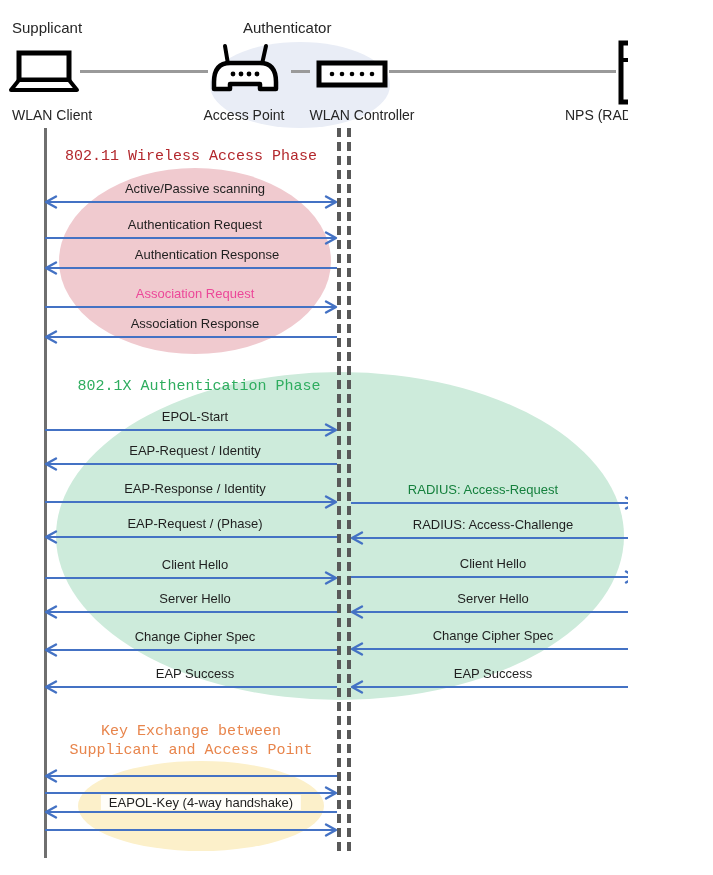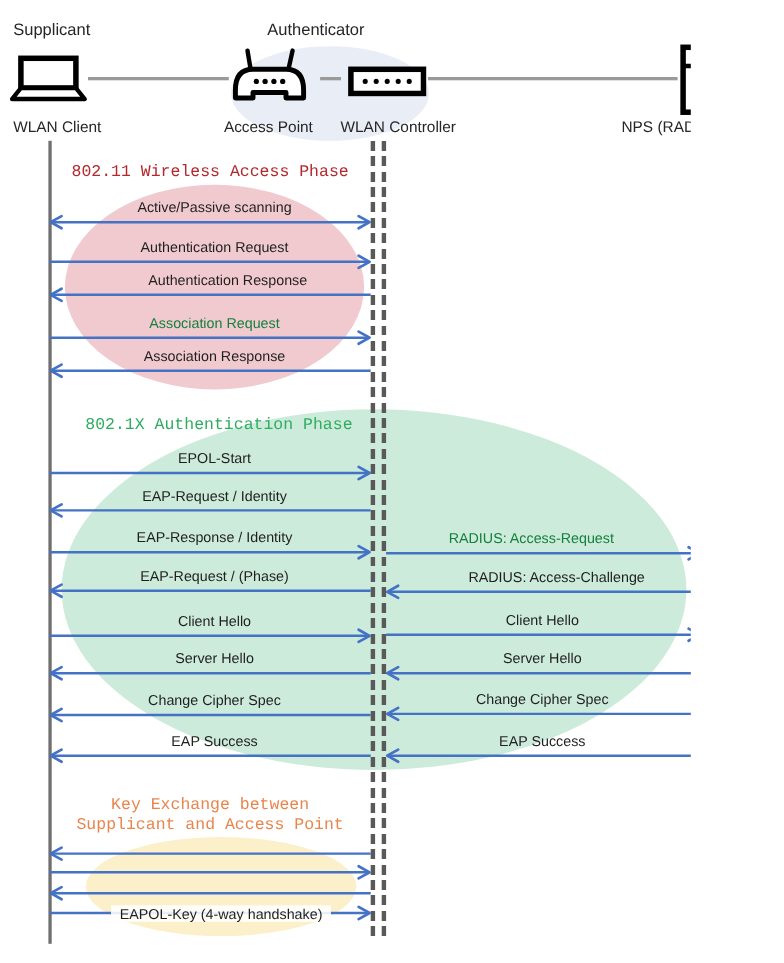--- a/index.html
+++ b/index.html
@@ -174,35 +174,35 @@
       <g>
         <line x1="45" x2="335" y1="830" y2="830" stroke="#4472C4" stroke-width="2.2"></line>
         <path d="M 326 824.5 L 336 830 L 326 835.5" fill="none" stroke="#4472C4" stroke-width="2.4" stroke-linecap="round" stroke-linejoin="round"></path>
       </g>
     </svg>
 
   <div id="labels">
       <div class="msg" style="left: 195px; top: 181px; color: rgb(31, 31, 31);">Active/Passive scanning</div>
       <div class="msg" style="left: 195px; top: 217px; color: rgb(31, 31, 31);">Authentication Request</div>
       <div class="msg" style="left: 207px; top: 247px; color: rgb(31, 31, 31);">Authentication Response</div>
-      <div class="msg" style="left: 195px; top: 286px; color: #15803d;">Association Request</div>
+      <div class="msg" style="left: 195px; top: 286px; color: #ec4899;">Association Request</div>
       <div class="msg" style="left: 195px; top: 316px; color: rgb(31, 31, 31);">Association Response</div>
       <div class="msg" style="left: 195px; top: 409px; color: rgb(31, 31, 31);">EPOL-Start</div>
       <div class="msg" style="left: 195px; top: 443px; color: rgb(31, 31, 31);">EAP-Request / Identity</div>
       <div class="msg" style="left: 195px; top: 481px; color: rgb(31, 31, 31);">EAP-Response / Identity</div>
       <div class="msg" style="left: 483px; top: 482px; color: #15803d;">RADIUS: Access-Request</div>
       <div class="msg" style="left: 195px; top: 516px; color: rgb(31, 31, 31);">EAP-Request / (Phase)</div>
-      <div class="msg" style="left: 493px; top: 517px; color: rgb(31, 31, 31); margin-left: 13px;">RADIUS: Access-Challenge</div>
+      <div class="msg" style="left: 493px; top: 517px; color: rgb(31, 31, 31);">RADIUS: Access-Challenge</div>
       <div class="msg" style="left: 195px; top: 557px; color: rgb(31, 31, 31);">Client Hello</div>
       <div class="msg" style="left: 493px; top: 556px; color: rgb(31, 31, 31);">Client Hello</div>
       <div class="msg" style="left: 195px; top: 591px; color: rgb(31, 31, 31);">Server Hello</div>
       <div class="msg" style="left: 493px; top: 591px; color: rgb(31, 31, 31);">Server Hello</div>
       <div class="msg" style="left: 195px; top: 629px; color: rgb(31, 31, 31);">Change Cipher Spec</div>
       <div class="msg" style="left: 493px; top: 628px; color: rgb(31, 31, 31);">Change Cipher Spec</div>
       <div class="msg" style="left: 195px; top: 666px; color: rgb(31, 31, 31);">EAP Success</div>
       <div class="msg" style="left: 493px; top: 666px; color: rgb(31, 31, 31);">EAP Success</div>
-      <div class="msg boxed" style="left: 201px; top: 795px; color: rgb(31, 31, 31); margin-top: 28px;">EAPOL-Key (4-way handshake)</div>
+      <div class="msg boxed" style="left: 201px; top: 795px; color: rgb(31, 31, 31);">EAPOL-Key (4-way handshake)</div>
       <div class="phase-title" style="left: 191px; top: 147px; color: rgb(179, 40, 45);">802.11 Wireless Access Phase</div>
       <div class="phase-title" style="left: 199px; top: 377px; color: rgb(47, 173, 95);">802.1X Authentication Phase</div>
       <div class="phase-title" style="left: 191px; top: 722px; color: rgb(232, 133, 76);">Key Exchange between
 Supplicant and Access Point</div>
     </div>
 </div>
 
 </body></html>

